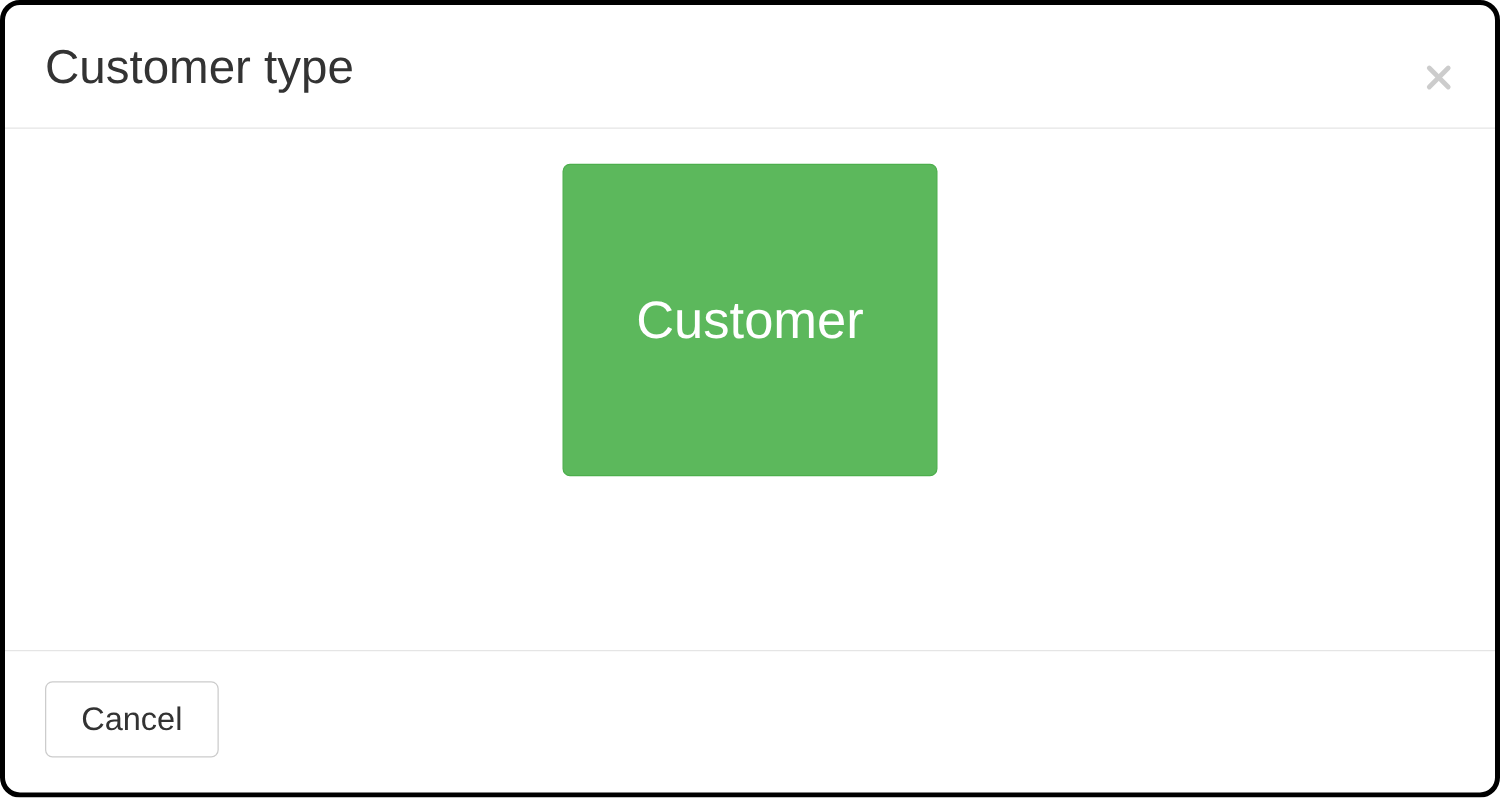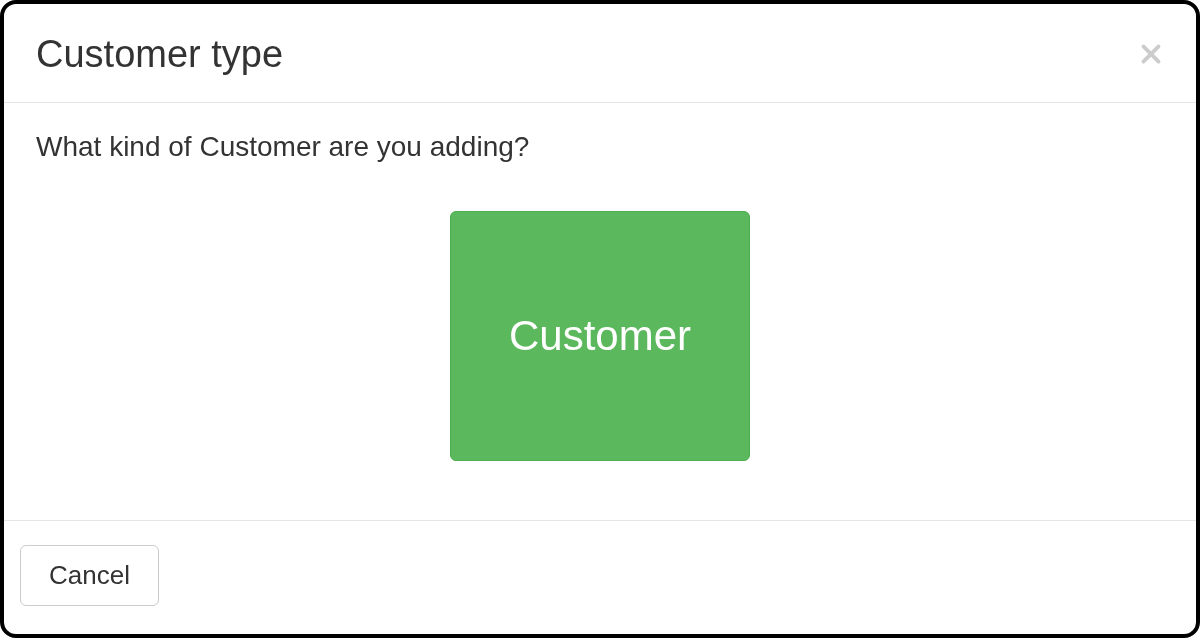--- a/index.html
+++ b/index.html
@@ -24,21 +24,21 @@
       border-radius: 16px;
       display: flex;
       flex-direction: column;
     }
     
     .modal-header {
       padding: 28px 32px 24px 32px;
       border-bottom: 1px solid #e5e5e5;
       display: flex;
       justify-content: space-between;
-      align-items: center;
+      align-items: flex-end;
     }
     
     .modal-title {
       font-size: 38px;
       font-weight: 500;
       color: #333333;
       line-height: 1.2;
     }
     
     .close-btn {
@@ -87,21 +87,21 @@
       font-size: 42px;
       font-weight: 400;
       cursor: pointer;
       display: flex;
       align-items: center;
       justify-content: center;
       font-family: inherit;
     }
     
     .modal-footer {
-      padding: 24px 32px 28px 16px;
+      padding: 24px 32px 28px 32px;
       border-top: 1px solid #e5e5e5;
     }
     
     .cancel-btn {
       background: #ffffff;
       border: 1px solid #cccccc;
       border-radius: 6px;
       padding: 14px 28px;
       font-size: 26px;
       font-weight: 400;
@@ -121,21 +121,20 @@
       <span>
         <svg viewBox="0 0 24 24" fill="none" stroke="currentColor" stroke-width="3.5" stroke-linecap="round">
           <line x1="5" y1="5" x2="19" y2="19"></line>
           <line x1="19" y1="5" x2="5" y2="19"></line>
         </svg>
       </span>
     </button>
   </div>
 
   <div class="modal-body">
-    <p class="prompt-text">What kind of Customer are you adding?</p>
 
     <div class="button-row">
       <button class="choice-btn">Customer</button>
     </div>
   </div>
 
   <div class="modal-footer">
     <button class="cancel-btn">Cancel</button>
   </div>
 

